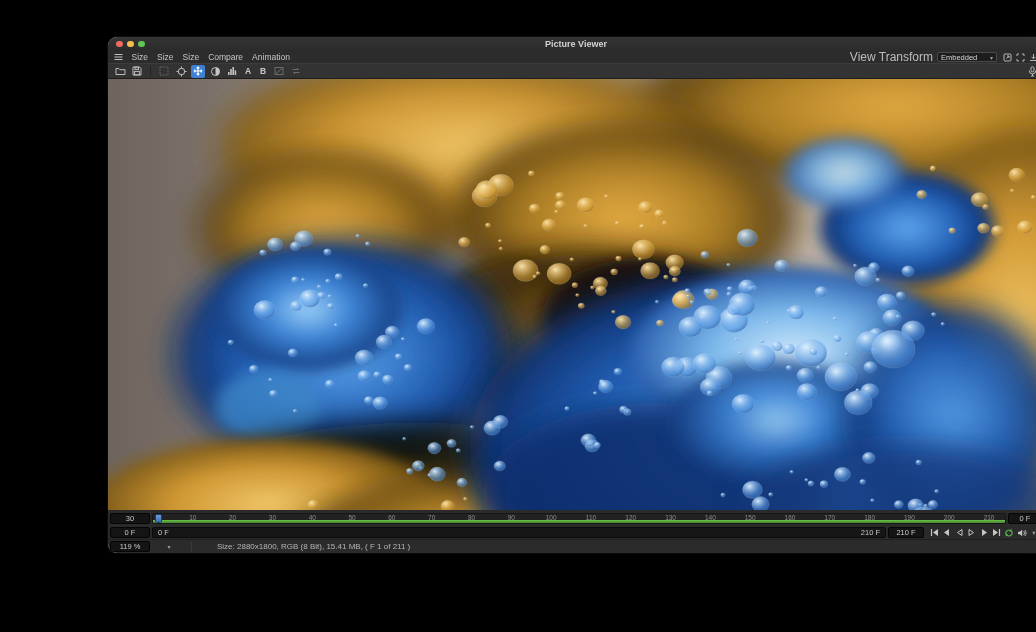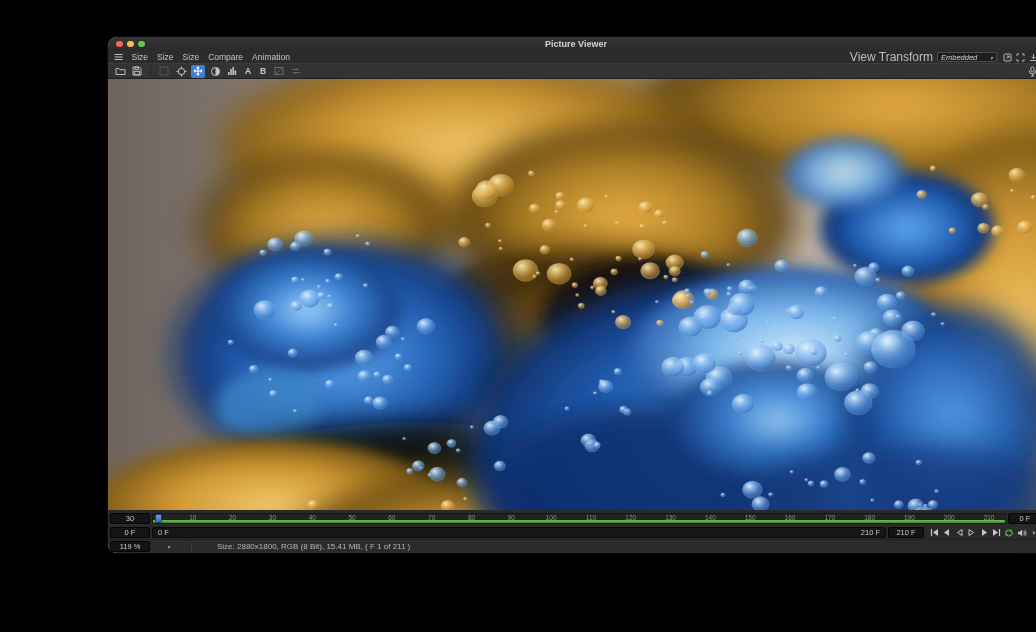--- a/index.html
+++ b/index.html
@@ -24,21 +24,21 @@
   
   .menubar { height:12px; flex:0 0 auto; background:#2c2c2c; display:flex; align-items:center;
              font-size:8.5px; color:#c6c6c6; padding:0 6px; }
   .hamburger { display:flex; align-items:center; margin-right:4px; }
   .menu-items { display:flex; align-items:center; }
   .menu-item { padding:0 4.5px; cursor:default; }
   .spacer { flex:1; }
   .vt-label { color:#bdbdbd; margin-right:4px; font-size:12px; }
   .vt-select { background:#1d1d1d; border:1px solid #4a4a4a; border-radius:2px; height:10px;
                display:flex; align-items:center; justify-content:space-between;
-               padding:0 3px; min-width:60px; font-size:7.5px; color:#d6d6d6;font-style:italic; }
+               padding:0 3px; min-width:60px; font-size:7.5px; color:#d6d6d6; }
   .vt-arrow { font-size:6px; color:#9a9a9a; margin-left:5px; }
   .menubar-icons { display:flex; gap:4px; margin-left:6px; align-items:center; }
   .mb-icon { display:flex; align-items:center; }
 
   
   .toolbar { height:16px; flex:0 0 auto; background:#333333; border-top:1px solid #3c3c3c;
              border-bottom:1px solid #1e1e1e; display:flex; align-items:center;
              padding:0 5px; gap:3px; }
   .tool-btn { width:14px; height:13px; display:flex; align-items:center; justify-content:center;
               border-radius:2px; }

